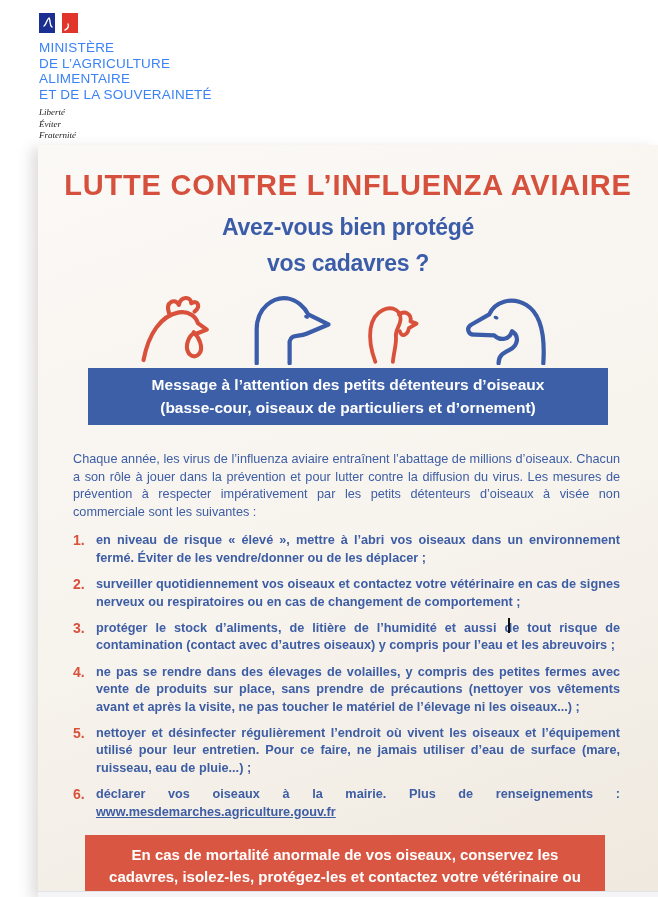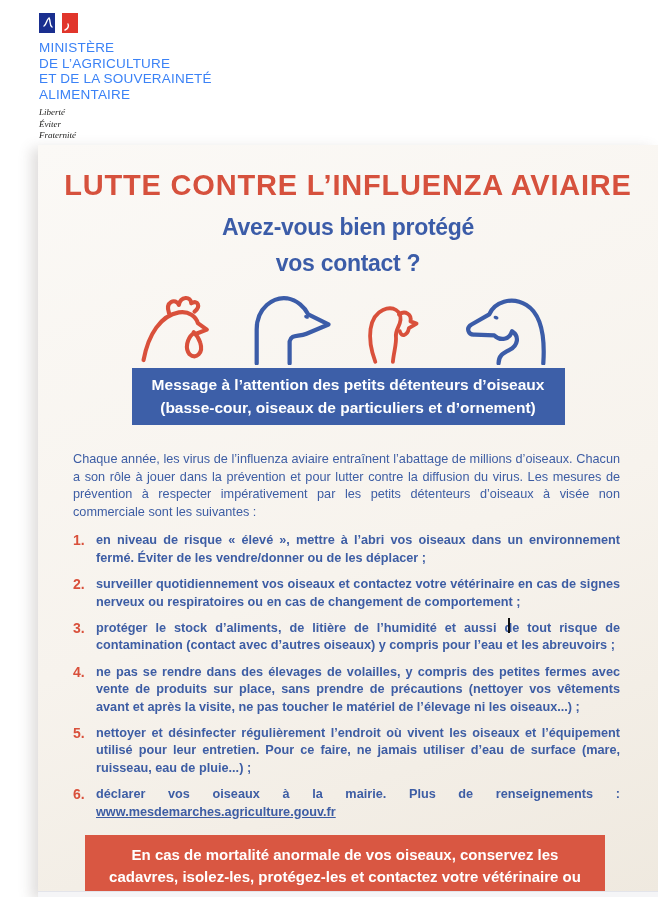--- a/index.html
+++ b/index.html
@@ -21,21 +21,21 @@
     position: absolute; left: 38px; top: 145px; right: 0; bottom: 0;
     background: linear-gradient(160deg, #fbf9f6 0%, #f7f3ed 55%, #efe9df 100%);
     box-shadow: -7px 3px 12px rgba(90,80,70,0.18);
     padding-top: 24px;
   }
   .kicker { text-align: center; color: #d6513d; font-size: 29px; letter-spacing: 0.8px; font-weight: 700; }
   .title { margin-top: 7px; text-align: center; color: #3b5ca8; font-weight: 700; font-size: 23px; line-height: 36px; letter-spacing: -0.3px; }
   .birds { display: flex; justify-content: center; align-items: flex-end; gap: 14px; margin-top: 8px; height: 76px; }
   .birds svg { display: block; }
   .banner {
-    margin: 3px auto 0 auto; width: 433px;
+    margin: 3px auto 0 auto; width: 520px;
     background: #3d5fa8; color: #ffffff;
     text-align: center; font-weight: 700; font-size: 15.5px; line-height: 23px;
     padding: 5px 10px 6px 10px;
   }
   .column { padding: 26px 38px 0 35px; }
   .intro { color: #3d5da4; font-size: 12.7px; line-height: 17.6px; text-align: justify; }
   ol.measures { list-style: none; margin-top: 11px; }
   ol.measures li { display: flex; gap: 7px; margin-bottom: 9px; }
   .li-num { color: #d9503b; font-weight: 700; font-size: 14px; line-height: 17.4px; min-width: 16px; flex: 0 0 auto; }
   .li-text { color: #3d5da4; font-weight: 700; font-size: 12.7px; line-height: 17.4px; text-align: justify; }
@@ -56,37 +56,37 @@
   <svg class="flag" width="40" height="22" viewBox="0 0 40 22">
     <rect x="0" y="1" width="16" height="20" fill="#1a2f8f"></rect>
     <rect x="16" y="1" width="7" height="20" fill="#ffffff"></rect>
     <rect x="23" y="1" width="16" height="20" fill="#e1352b"></rect>
     <path d="M 5,14 C 8,12 7,8 10,6 C 12,9 10,13 13,15" fill="none" stroke="#ffffff" stroke-width="1.4" stroke-linecap="round"></path>
     <path d="M 26,18 C 29,17 30,14 29,12" fill="none" stroke="#ffffff" stroke-width="1.4" stroke-linecap="round"></path>
   </svg>
   <div class="ministry">
     <div>MINISTÈRE</div>
     <div>DE L’AGRICULTURE</div>
+    <div>ALIMENTAIRE</div>
     <div>ET DE LA SOUVERAINETÉ</div>
-    <div>ALIMENTAIRE</div>
   </div>
   <div class="motto">
     <div>Liberté</div>
     <div>Éviter</div>
     <div>Fraternité</div>
   </div>
 </div>
 
 <div class="card">
 
   <div class="kicker">LUTTE CONTRE L’INFLUENZA AVIAIRE</div>
 
   <div class="title">
     <div>Avez-vous bien protégé</div>
-    <div>vos contact ?</div>
+    <div>vos cadavres ?</div>
   </div>
 
   <div class="birds">
     <svg width="92" height="74" viewBox="0 0 110 90">
       <g fill="none" stroke="#d9503b" stroke-width="5" stroke-linecap="round" stroke-linejoin="round">
         <path d="M 38,27 C 33,13 46,8 50,17 C 52,6 65,6 65,15 C 73,10 77,19 69,25"></path>
         <path d="M 7,84 C 13,52 28,30 50,26 C 62,24 71,31 73,39 L 84,47 L 71,52"></path>
         <path d="M 67,52 C 60,58 57,70 63,77 C 71,84 80,75 76,63 C 74,56 70,52 68,50"></path>
       </g>
     </svg>

